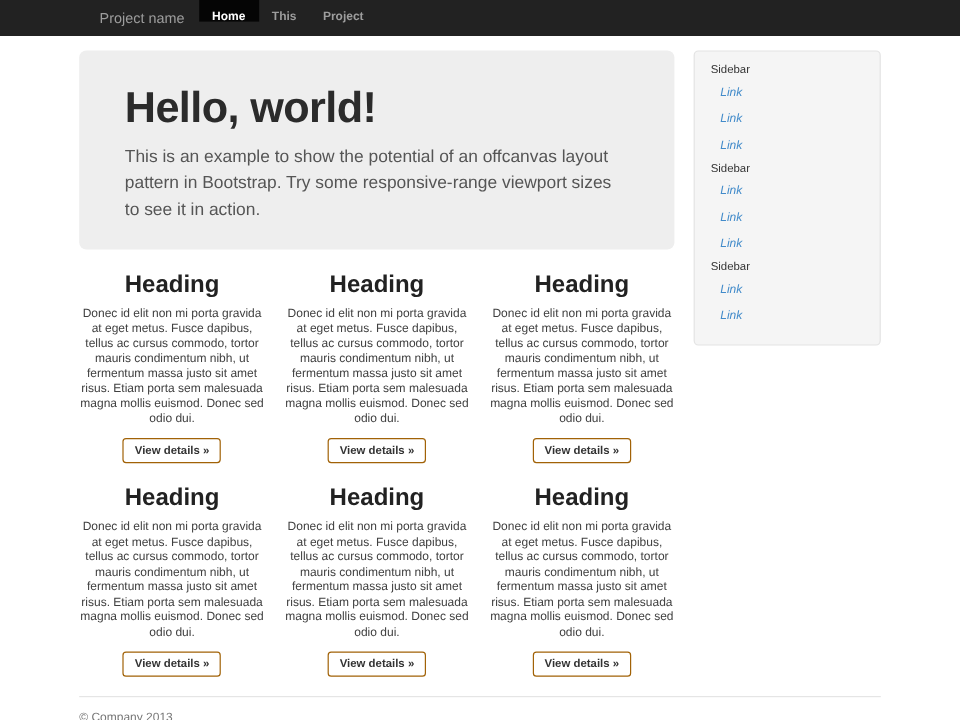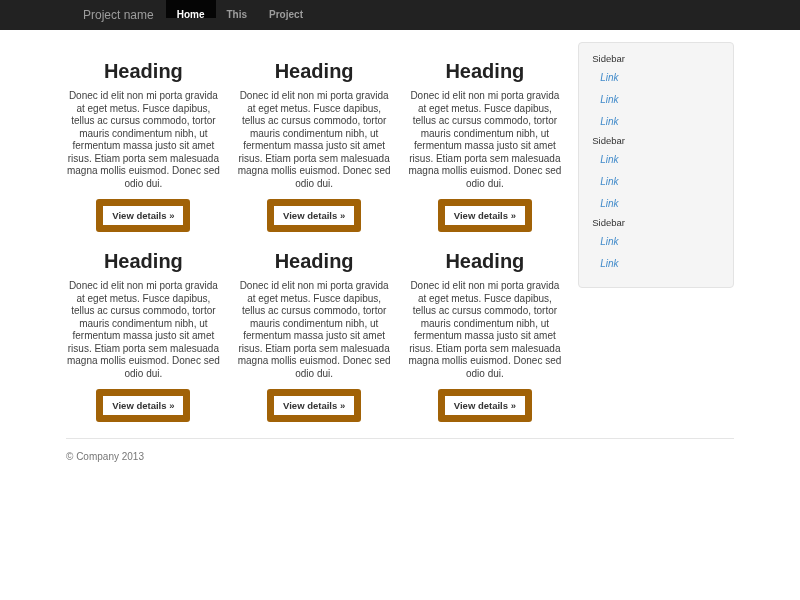--- a/index.html
+++ b/index.html
@@ -81,21 +81,21 @@
   }
   .card p {
     margin: 0 0 9px;
     font-size: 10px;
     line-height: 12.5px;
     color: #404040;
   }
   .btn {
     display: inline-block;
     background: #ffffff;
-    border: 7px solid #a16207;
+    border: 1px solid #a16207;
     border-radius: 3px;
     padding: 4px 9px;
     font-size: 9.5px;
     font-weight: bold;
     color: #333333;
     text-decoration: none;
     cursor: pointer;
     font-family: "Liberation Sans", sans-serif;
   }
   
@@ -152,20 +152,24 @@
         <a href="#">Project</a>
       </li>
     </ul>
   </div>
 </nav>
 
 <div class="container">
   <div class="row-main">
 
     <main class="content">
+      <div class="jumbotron">
+        <h1>Hello, world!</h1>
+        <p>This is an example to show the potential of an offcanvas layout pattern in Bootstrap. Try some responsive-range viewport sizes to see it in action.</p>
+      </div>
 
       <div class="cards-row">
         <div class="card">
           <h2>Heading</h2>
           <p>Donec id elit non mi porta gravida at eget metus. Fusce dapibus, tellus ac cursus commodo, tortor mauris condimentum nibh, ut fermentum massa justo sit amet risus. Etiam porta sem malesuada magna mollis euismod. Donec sed odio dui.</p>
           <a class="btn" href="#">View details »</a>
         </div>
         <div class="card">
           <h2>Heading</h2>
           <p>Donec id elit non mi porta gravida at eget metus. Fusce dapibus, tellus ac cursus commodo, tortor mauris condimentum nibh, ut fermentum massa justo sit amet risus. Etiam porta sem malesuada magna mollis euismod. Donec sed odio dui.</p>

